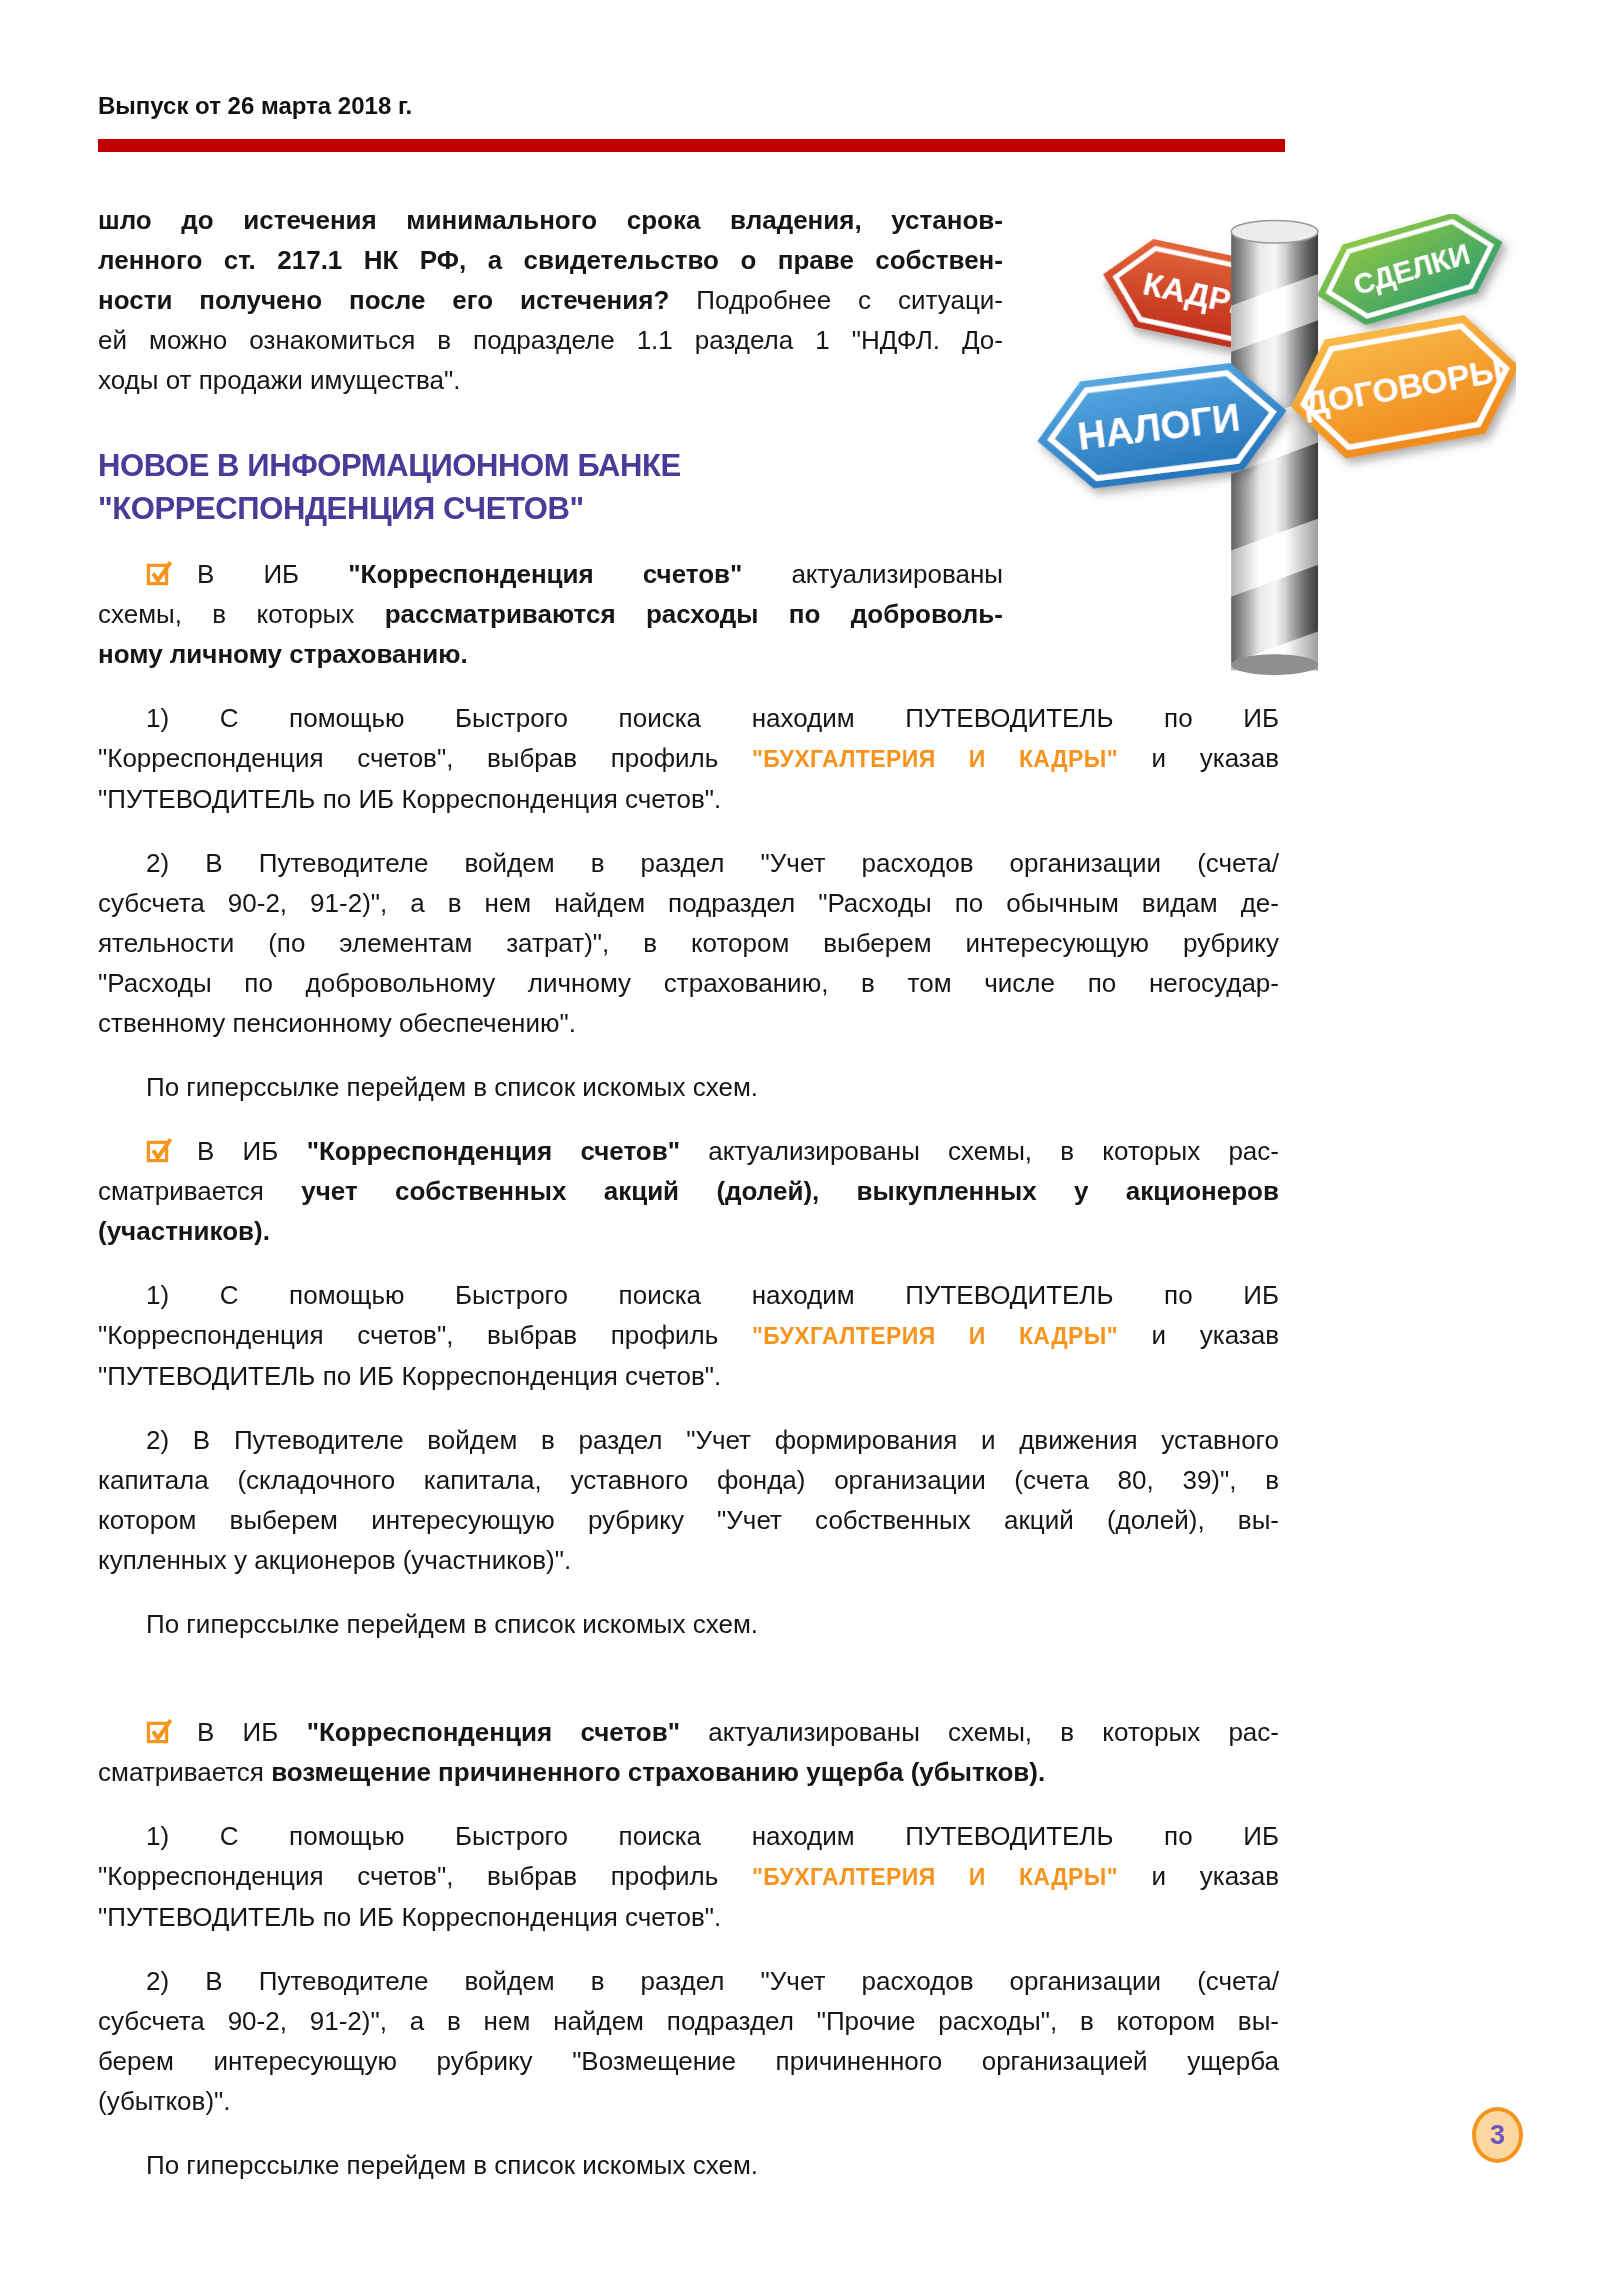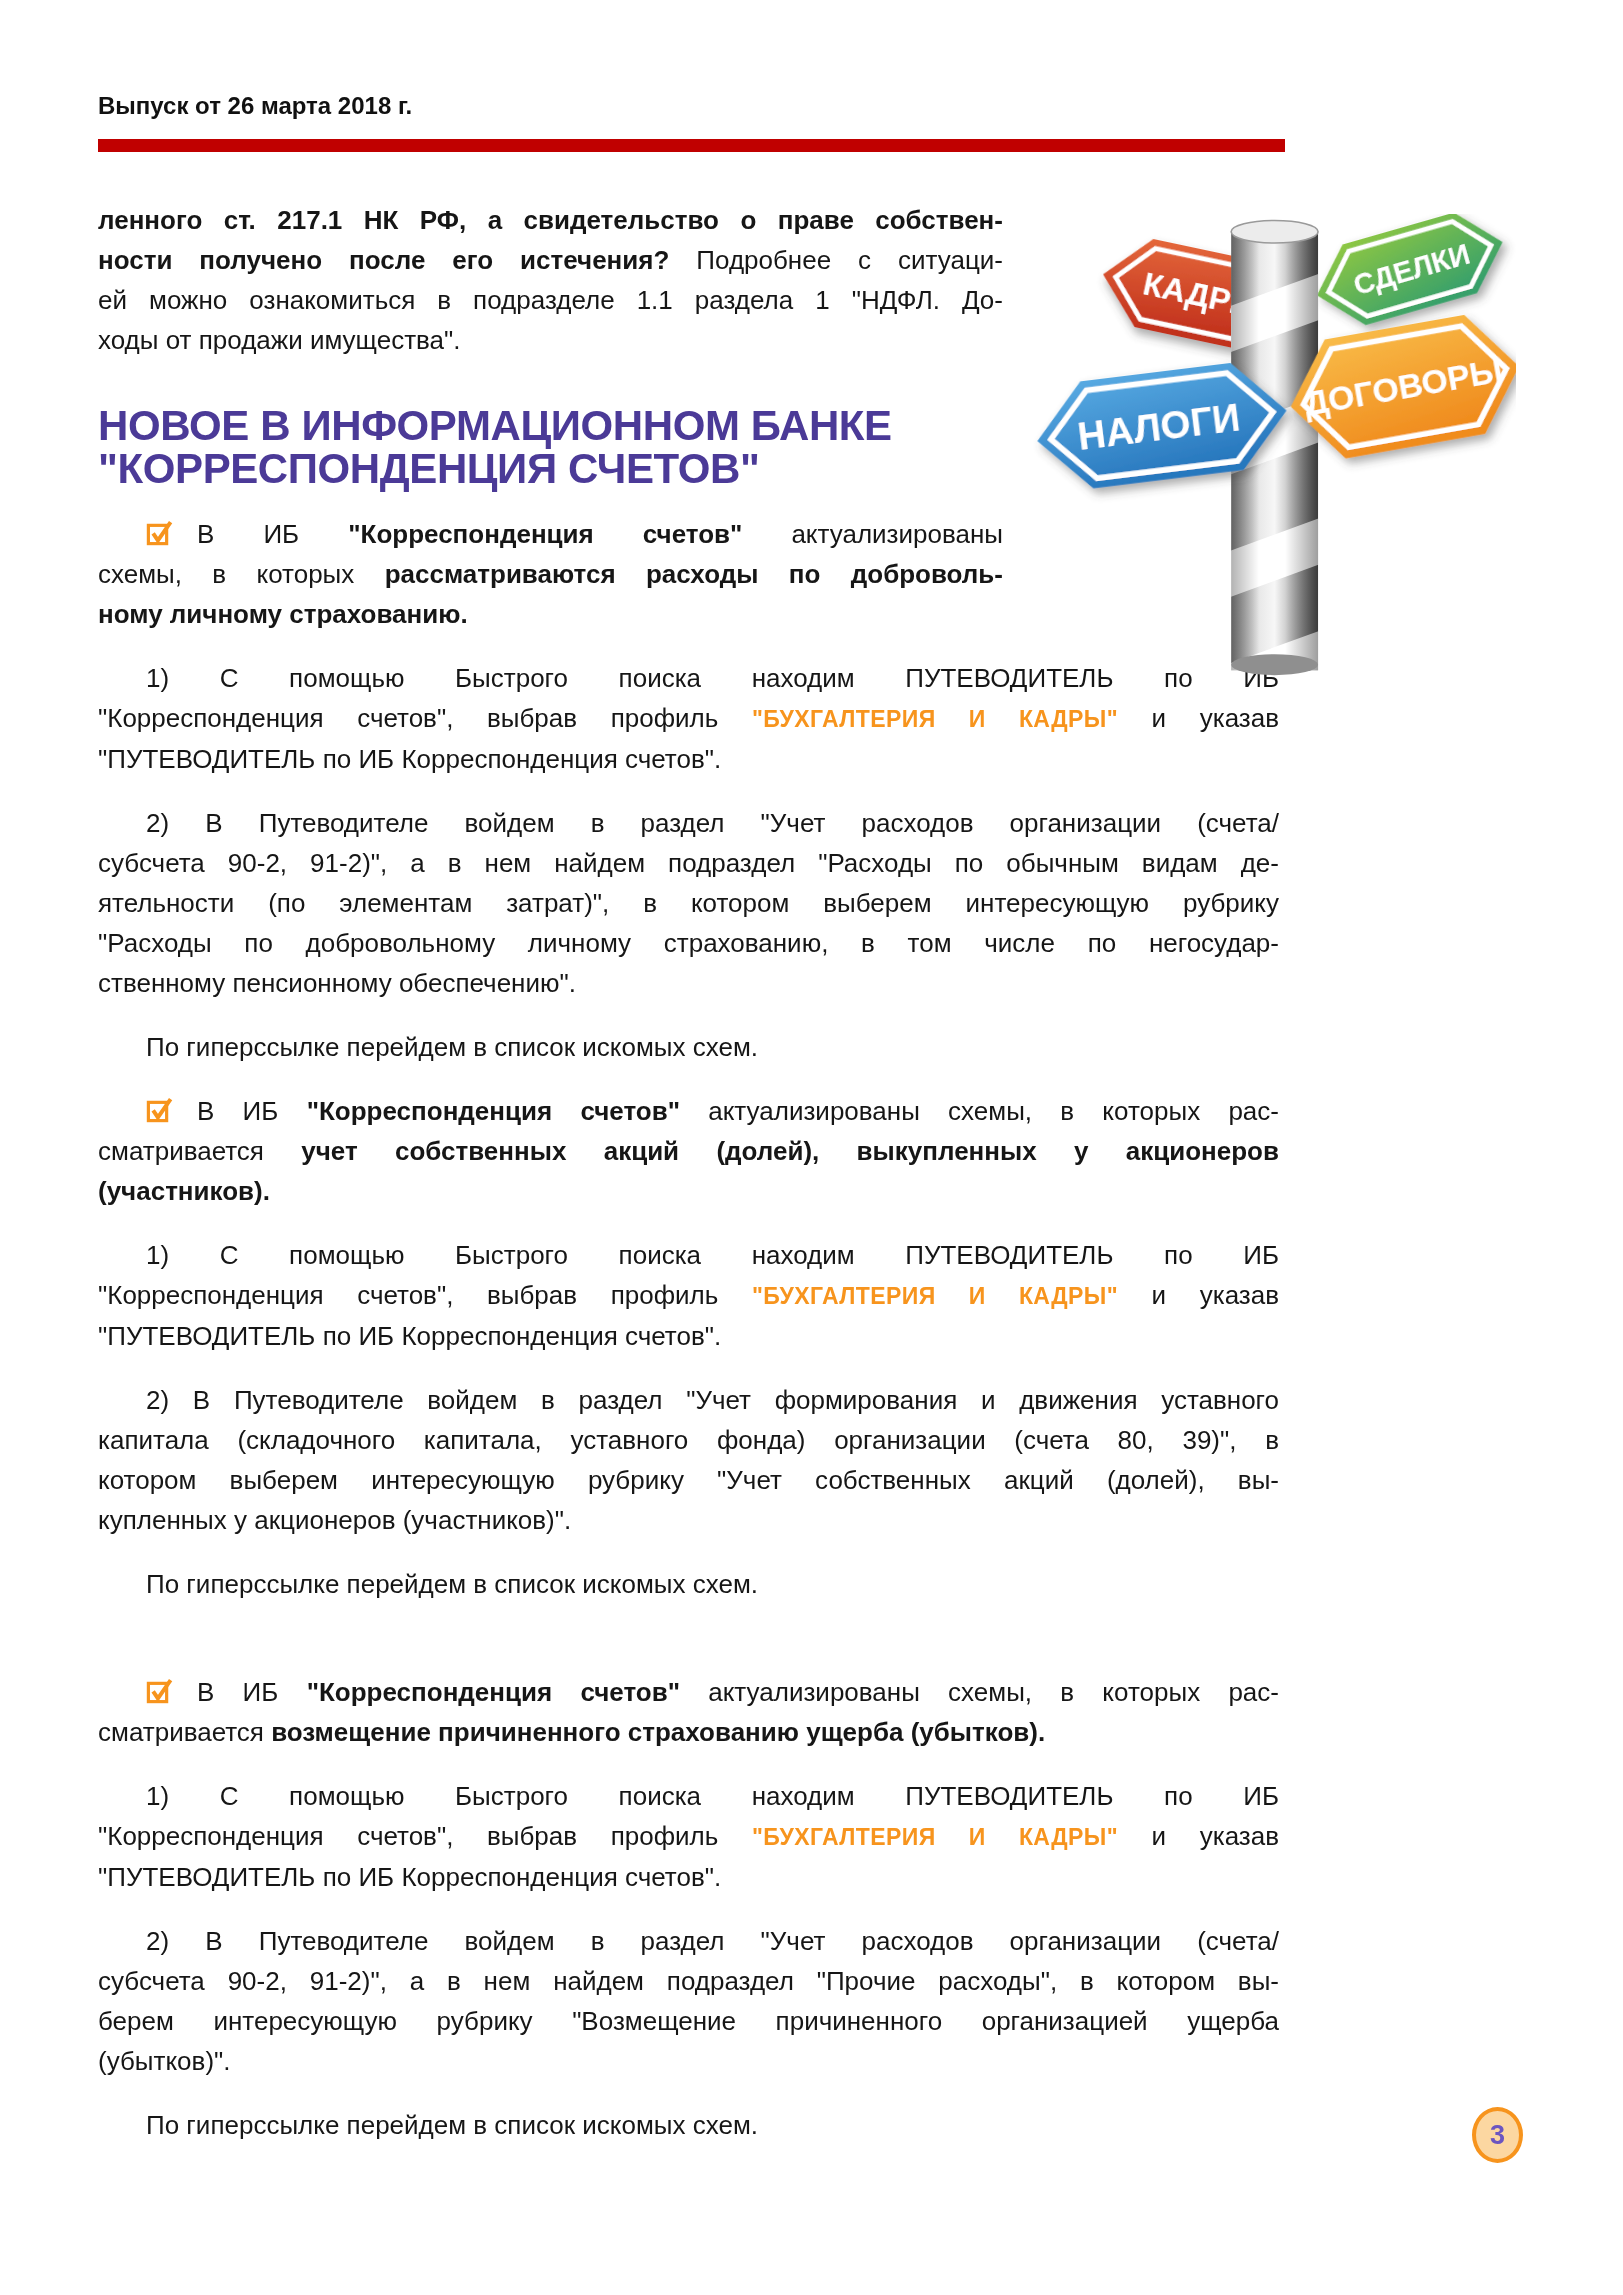--- a/index.html
+++ b/index.html
@@ -20,21 +20,21 @@
   .para .line.ind { text-indent:48px; }
   .b { font-weight:bold; }
   .o { color:#F7941D; font-weight:bold; font-size:23px; letter-spacing:0.4px; }
   .narrow { width:905px; }
 
   .m-intro { margin-top:48px; }
   .m-h     { margin-top:44px; }
   .m-p     { margin-top:24px; }
   .m-big   { margin-top:68px; }
 
-  .section-heading { font-size:42px; line-height:43px; font-weight:bold; color:#4B3A97; letter-spacing:-0.4px; }
+  .section-heading { font-size:31px; line-height:43px; font-weight:bold; color:#4B3A97; letter-spacing:-0.4px; }
 
   .cb { vertical-align:-3.2px; margin-right:24px; }
 
   .signpost { position:absolute; left:1030px; top:214px; width:486px; height:462px; }
   .sign-label { fill:#ffffff; font-family:"Liberation Sans", sans-serif; font-weight:bold; }
 
   .page-badge {
     position:absolute; left:1472px; top:2107px; width:51px; height:56px;
     box-sizing:border-box; background:#FCD7A1; border:4px solid #F7941D; border-radius:50%;
     display:flex; align-items:center; justify-content:center;
@@ -44,20 +44,21 @@
 </head>
 <body>
 
 <div class="page">
   <div class="content">
 
     <div class="issue-date">Выпуск от 26 марта 2018 г.</div>
     <div class="rule"></div>
 
     <div class="para narrow m-intro">
+        <div class="line"><span class="b">шло до истечения минимального срока владения, установ-</span></div>
         <div class="line"><span class="b">ленного ст. 217.1 НК РФ, а свидетельство о праве собствен-</span></div>
         <div class="line"><span class="b">ности получено после его истечения?</span><span> Подробнее с ситуаци-</span></div>
         <div class="line"><span>ей можно ознакомиться в подразделе 1.1 раздела 1 "НДФЛ. До-</span></div>
         <div class="line last"><span>ходы от продажи имущества".</span></div>
       </div>
 
     <div class="section-heading m-h">
       <div>НОВОЕ В ИНФОРМАЦИОННОМ БАНКЕ</div>
       <div>"КОРРЕСПОНДЕНЦИЯ СЧЕТОВ"</div>
     </div>

